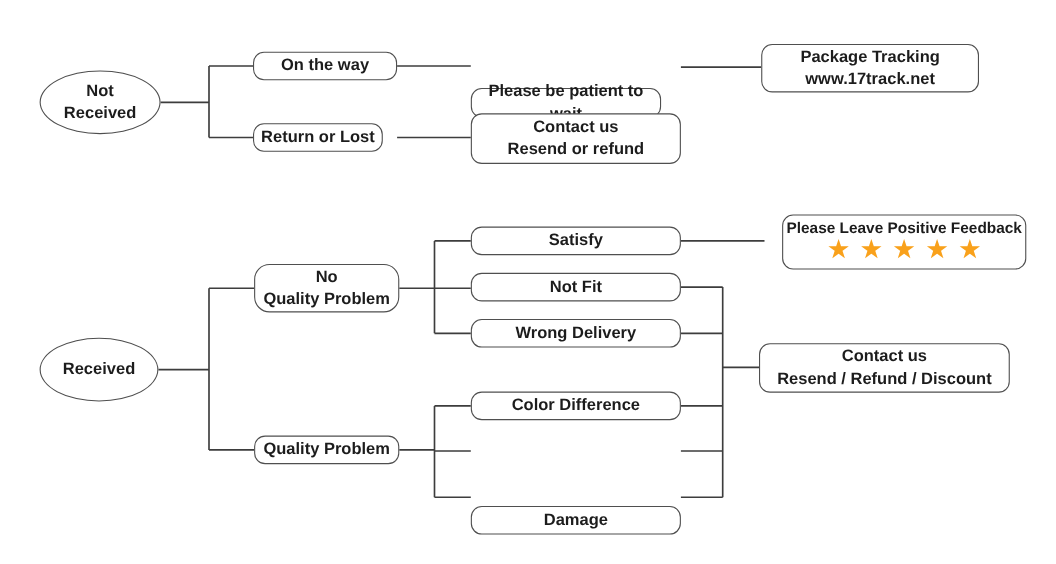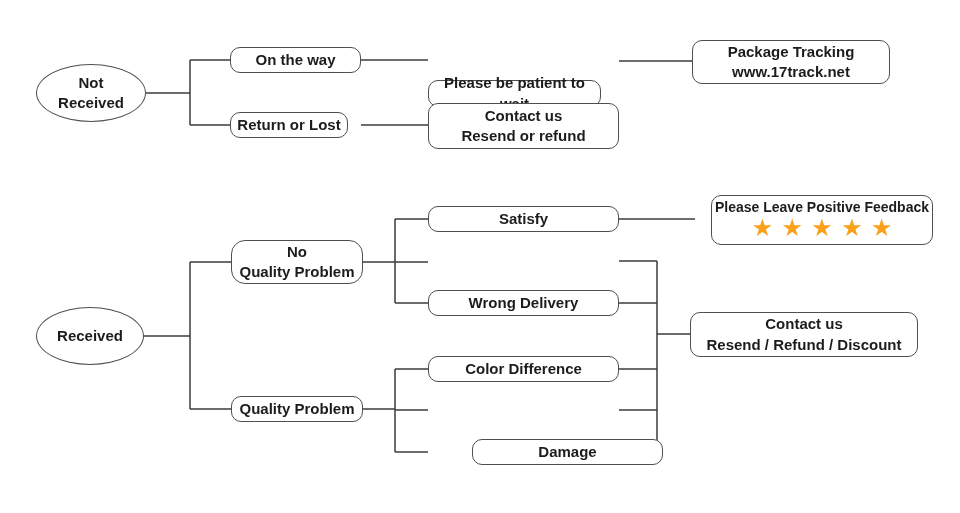--- a/index.html
+++ b/index.html
@@ -55,21 +55,21 @@
   .n-package-tracking    { left: 692px; top: 40px;  width: 198px; height: 44px; }
   .n-contact-resend      { left: 428px; top: 103px; width: 191px; height: 46px; }
   .n-received            { left: 36px;  top: 307px; width: 108px; height: 58px; }
   .n-no-quality-problem  { left: 231px; top: 240px; width: 132px; height: 44px; border-radius: 14px; }
   .n-quality-problem     { left: 231px; top: 396px; width: 132px; height: 26px; }
   .n-satisfy             { left: 428px; top: 206px; width: 191px; height: 26px; }
   .n-not-fit             { left: 428px; top: 248px; width: 191px; height: 26px; }
   .n-wrong-delivery      { left: 428px; top: 290px; width: 191px; height: 26px; }
   .n-color-difference    { left: 428px; top: 356px; width: 191px; height: 26px; }
   .n-quality-defect      { left: 428px; top: 397px; width: 191px; height: 26px; }
-  .n-damage              { left: 428px; top: 439px; width: 191px; height: 26px; margin-left: 44px; }
+  .n-damage              { left: 428px; top: 460px; width: 191px; height: 26px; }
   .n-positive-feedback   { left: 695px; top: 195px; width: 222px; height: 50px;
                            flex-direction: column; justify-content: flex-start;
                            padding-top: 3px; margin-left: 16px; }
   .n-contact-discount    { left: 690px; top: 312px; width: 228px; height: 45px; }
 
   .n-positive-feedback .fb-label { font-size: 14px; line-height: 1.2; }
   .star-row {
     display: flex;
     gap: 11px;
     margin-top: 1px;
@@ -114,20 +114,21 @@
 
   <div class="node ellipse n-received">Received</div>
 
   <div class="node n-no-quality-problem">No
 Quality Problem</div>
 
   <div class="node n-quality-problem">Quality Problem</div>
 
   <div class="node n-satisfy">Satisfy</div>
 
+  <div class="node n-not-fit">Not Fit</div>
 
   <div class="node n-wrong-delivery">Wrong Delivery</div>
 
   <div class="node n-color-difference">Color Difference</div>
 
 
   <div class="node n-damage">Damage</div>
 
   <div class="node n-positive-feedback">
     <span class="fb-label">Please Leave Positive Feedback</span>

